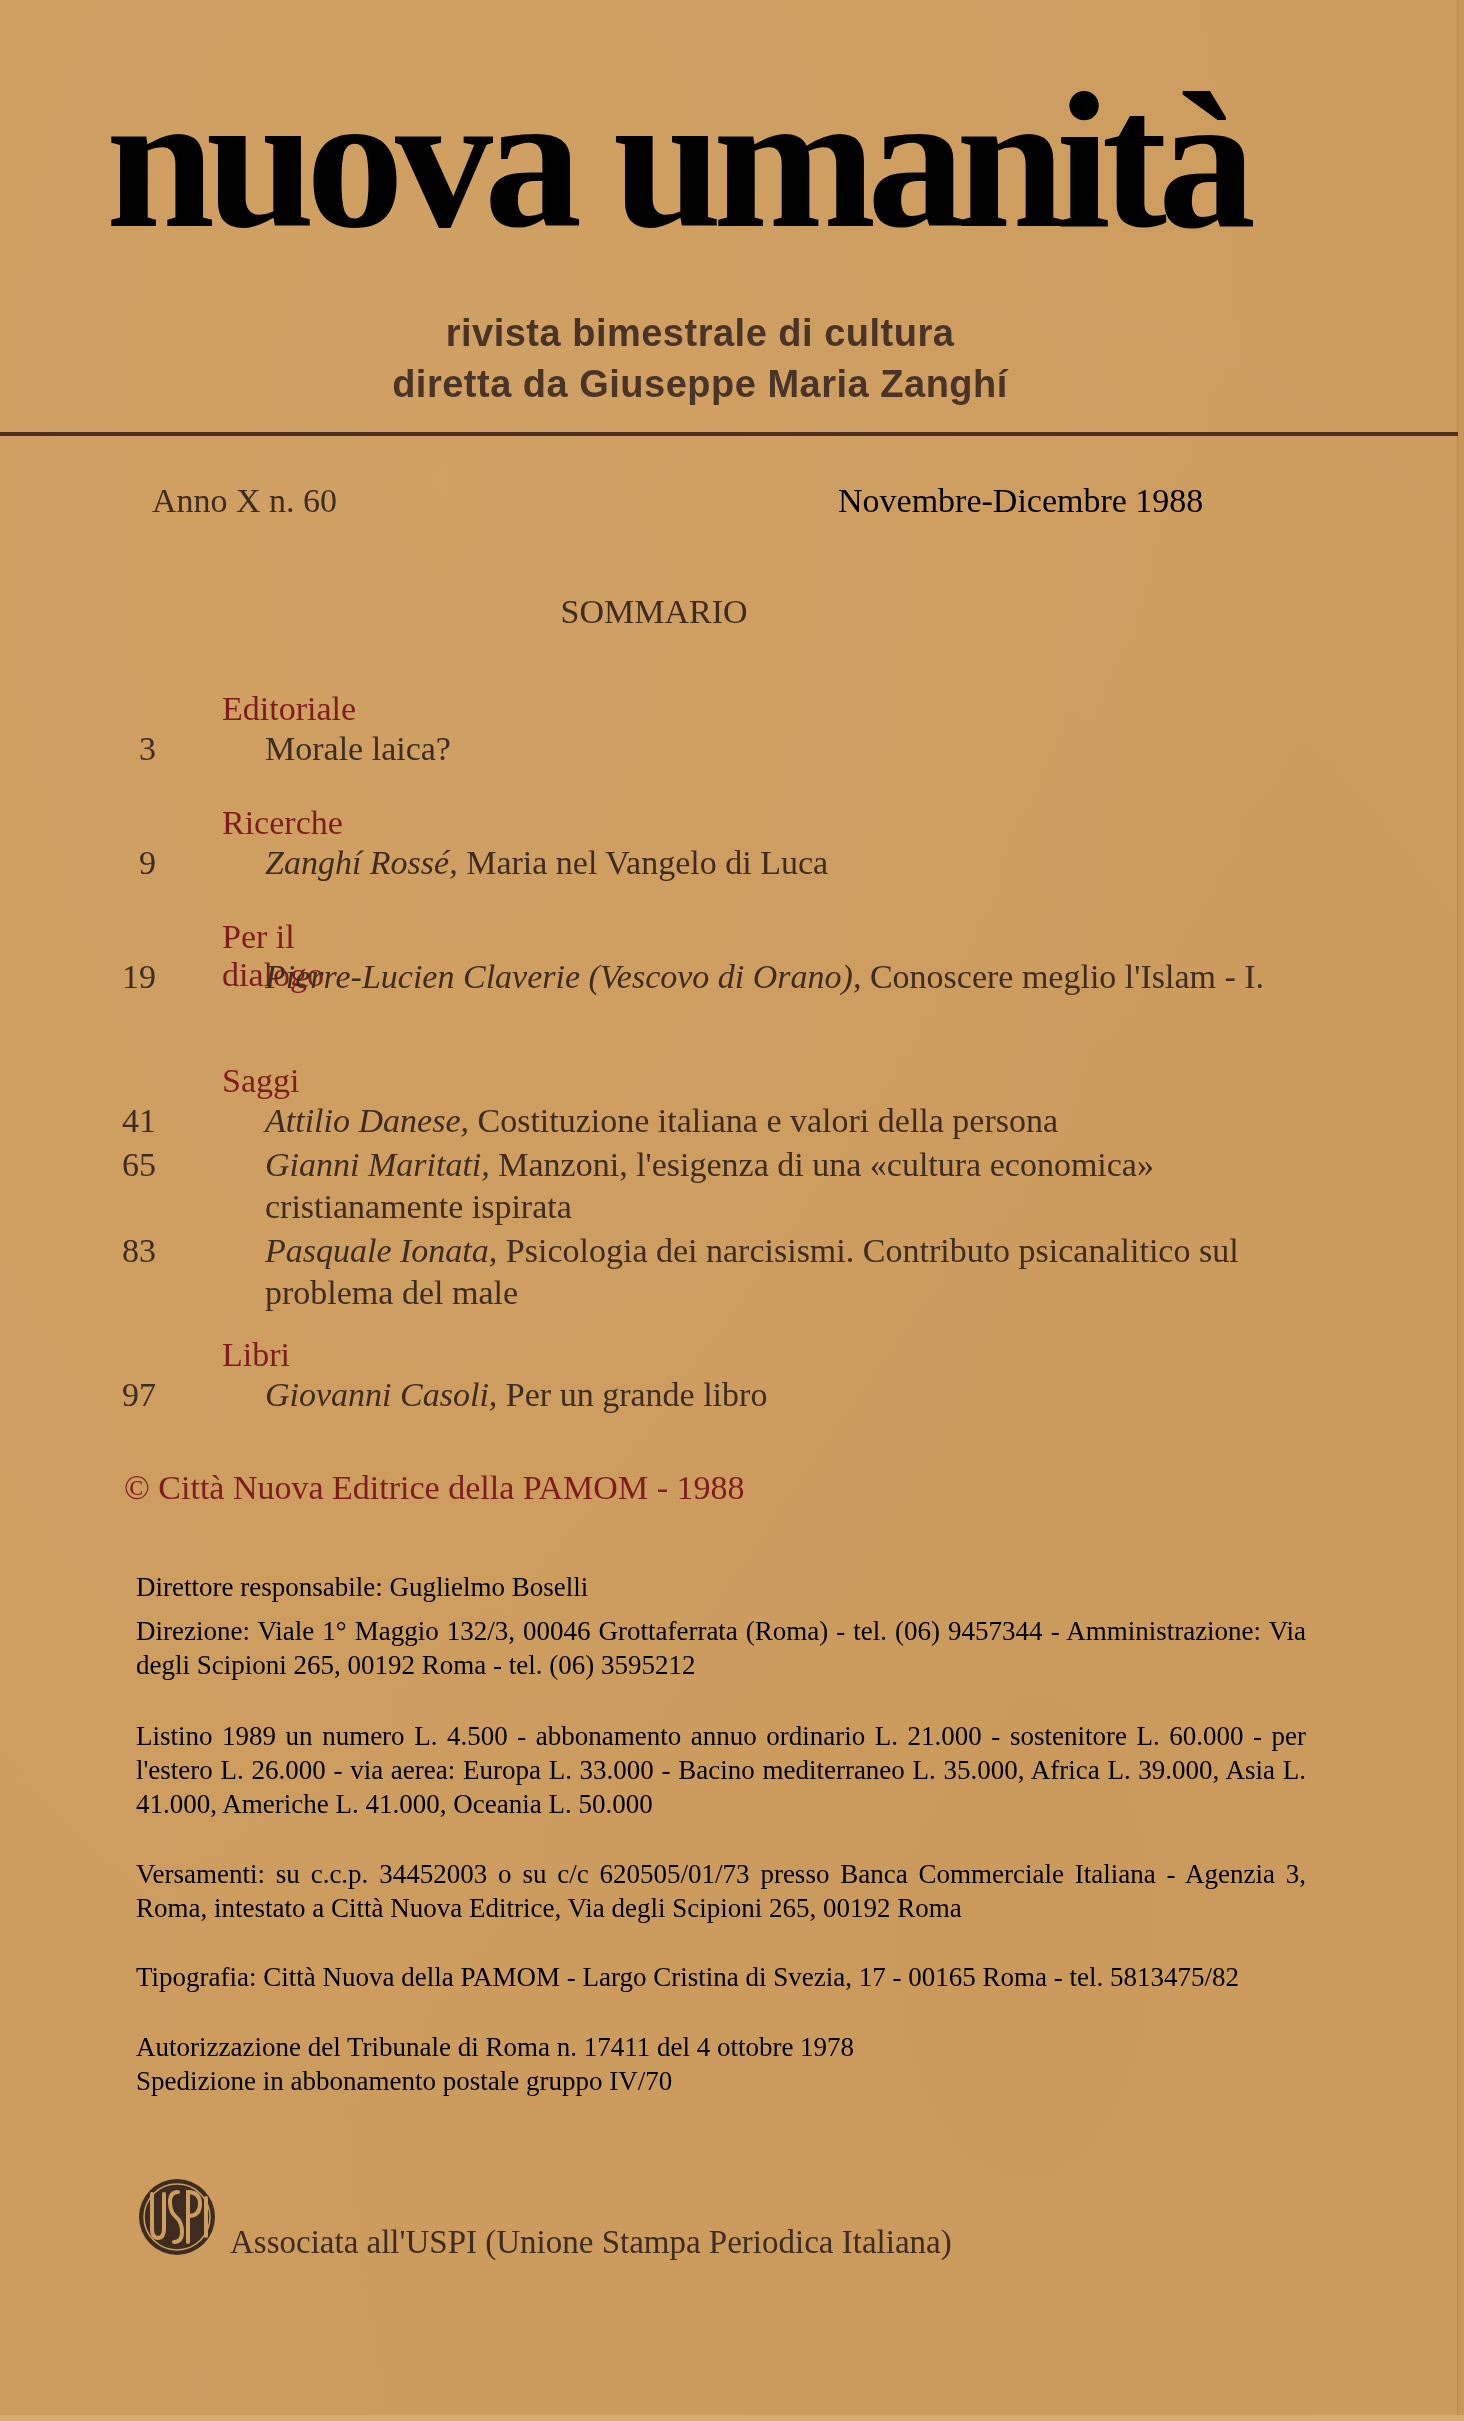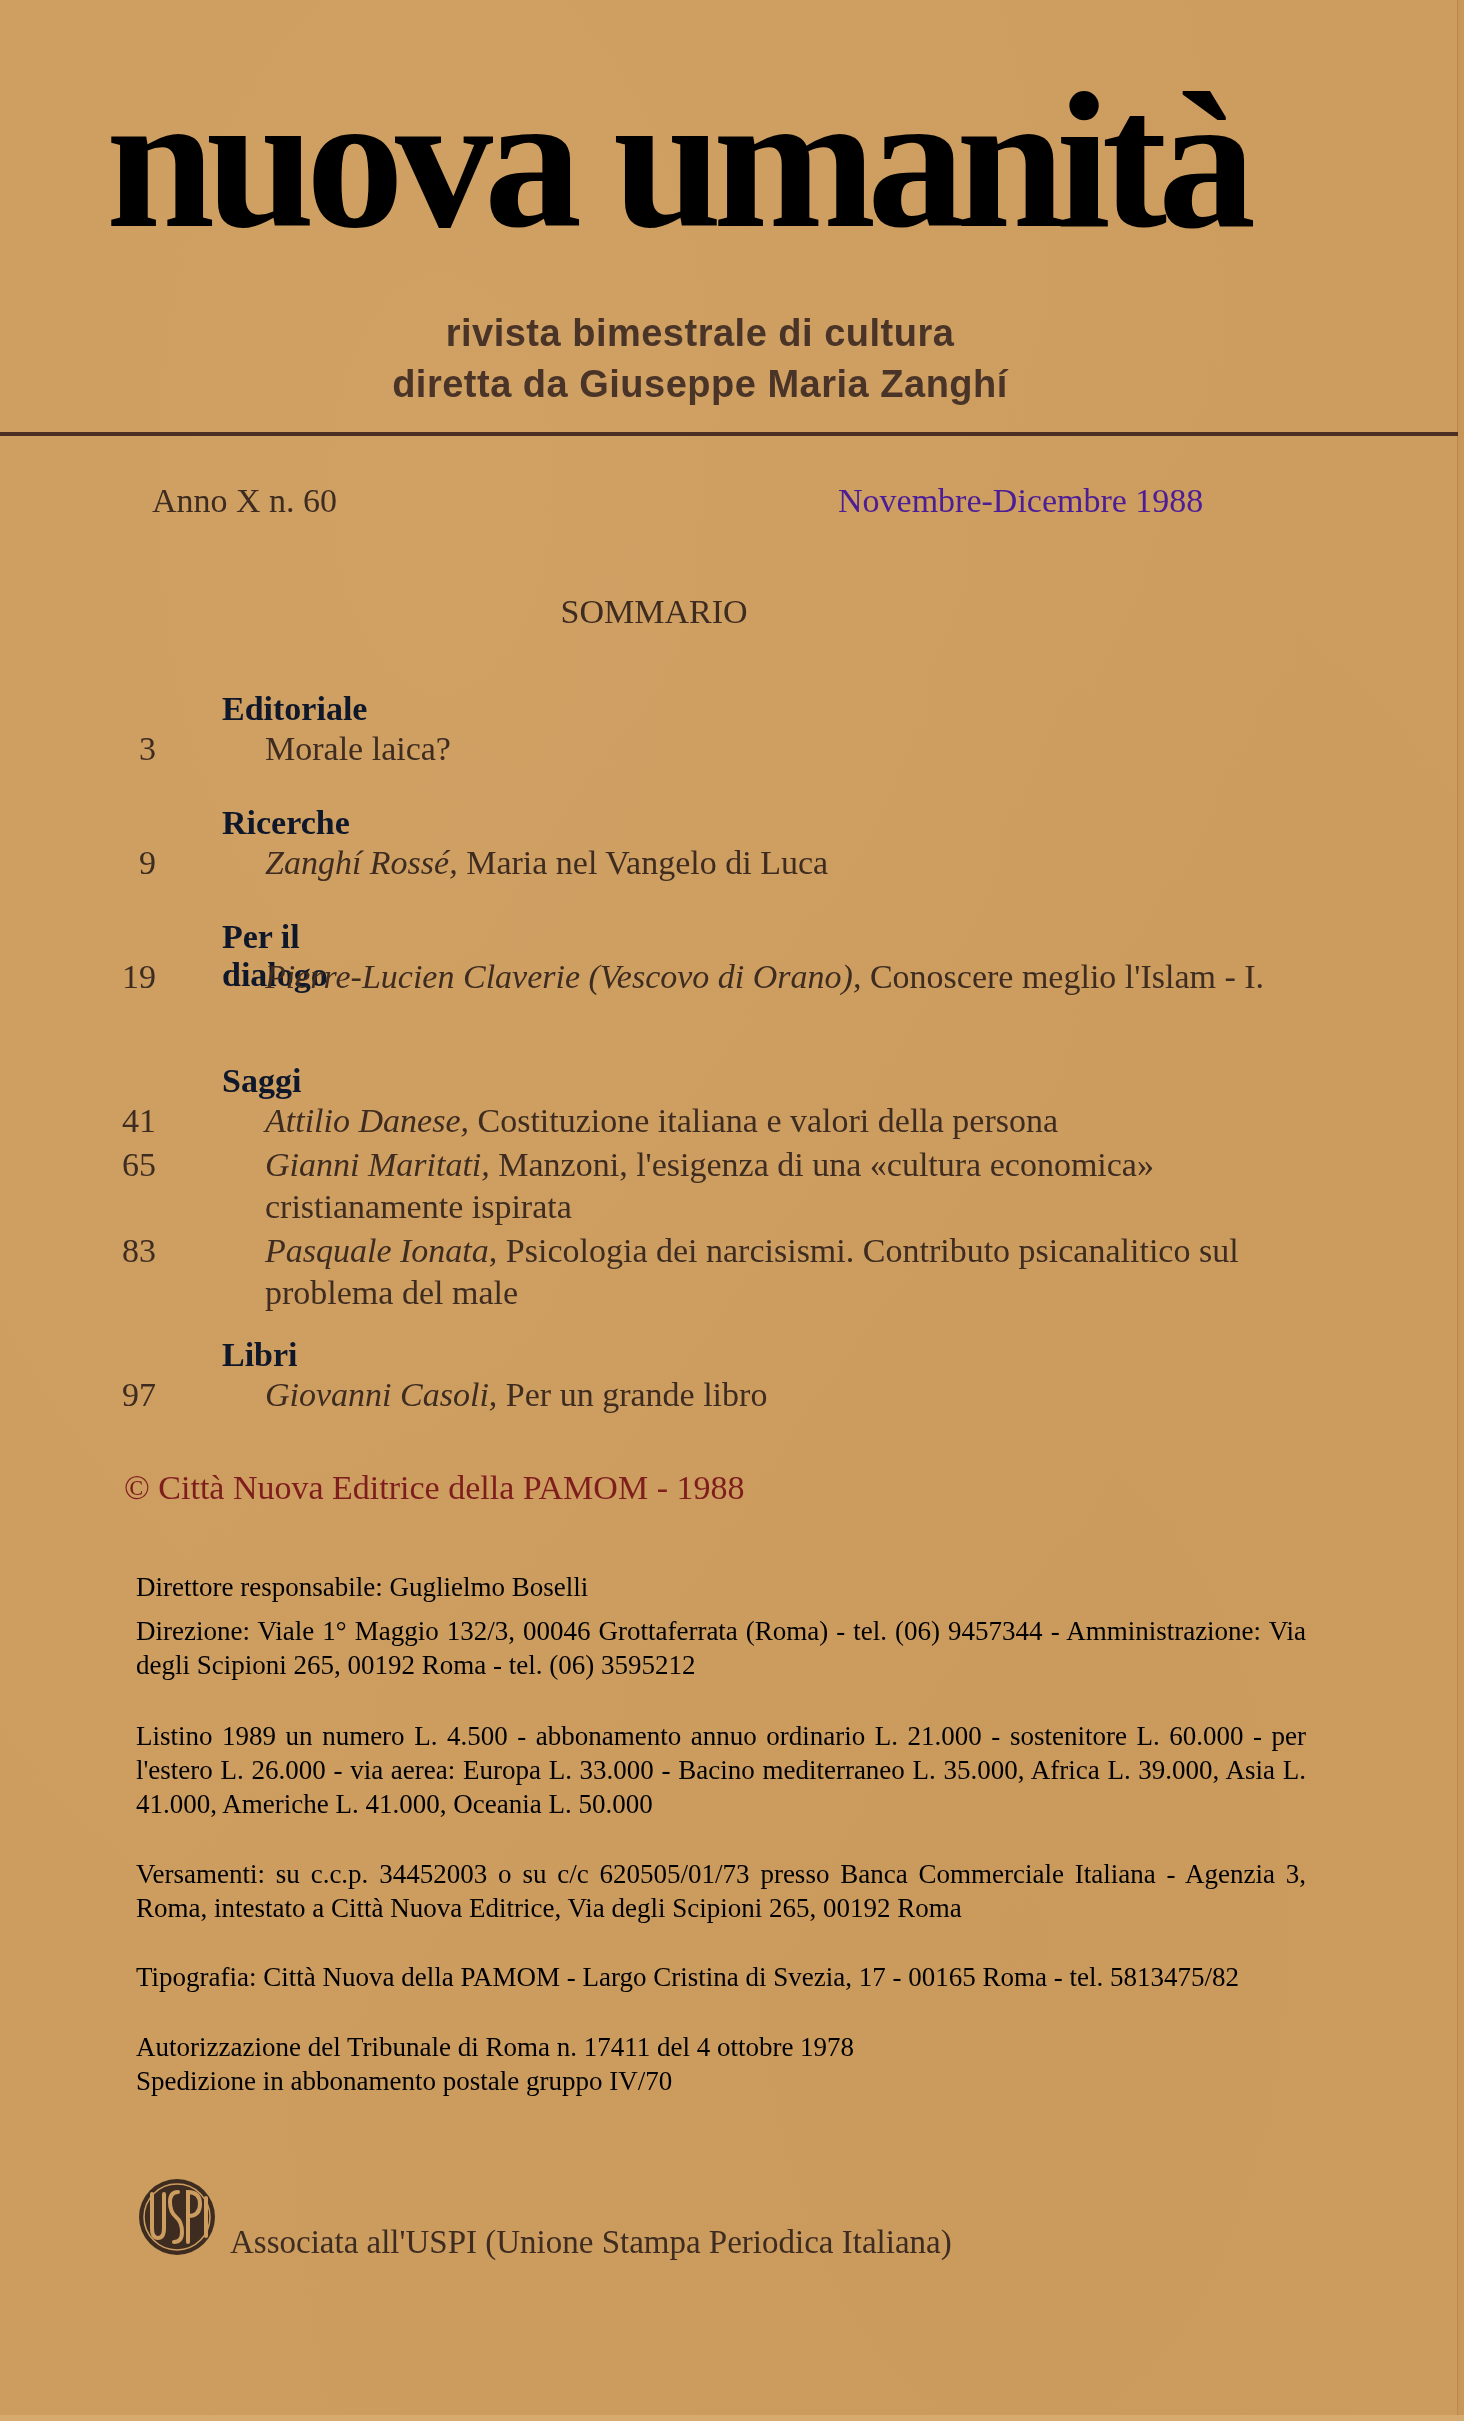--- a/index.html
+++ b/index.html
@@ -58,33 +58,33 @@
       background: #4a2f22;
     }
 
     
     .issue-left {
       position: absolute; left: 120px; top: 482px;
       font-size: 34px; color: #3e2c21; margin-left: 32px;
     }
     .issue-right {
       position: absolute; left: 838px; top: 482px;
-      font-size: 34px; color: #4c1d95;
+      font-size: 34px; color: #000000;
     }
     .sommario {
       position: absolute; left: 0; width: 1464px; top: 593px;
       text-align: center; font-size: 34px; color: #3e2c21;
       left: -78px;
     }
 
     
     .toc { position: absolute; left: 0; top: 0; }
     .sec-head {
       position: absolute; left: 222px;
-      font-weight: 700; font-size: 34px; color: #0f172a;
+      font-weight: 400; font-size: 34px; color: #7f1d1d;
     }
     .entry {
       position: absolute; left: 0; width: 1464px;
       font-size: 34px; line-height: 42px; color: #3e2c21;
     }
     .entry .pg {
       position: absolute; left: 60px; width: 96px; text-align: right;
     }
     .entry .txt {
       position: absolute; left: 222px; width: 1070px; margin-left: 43px;

